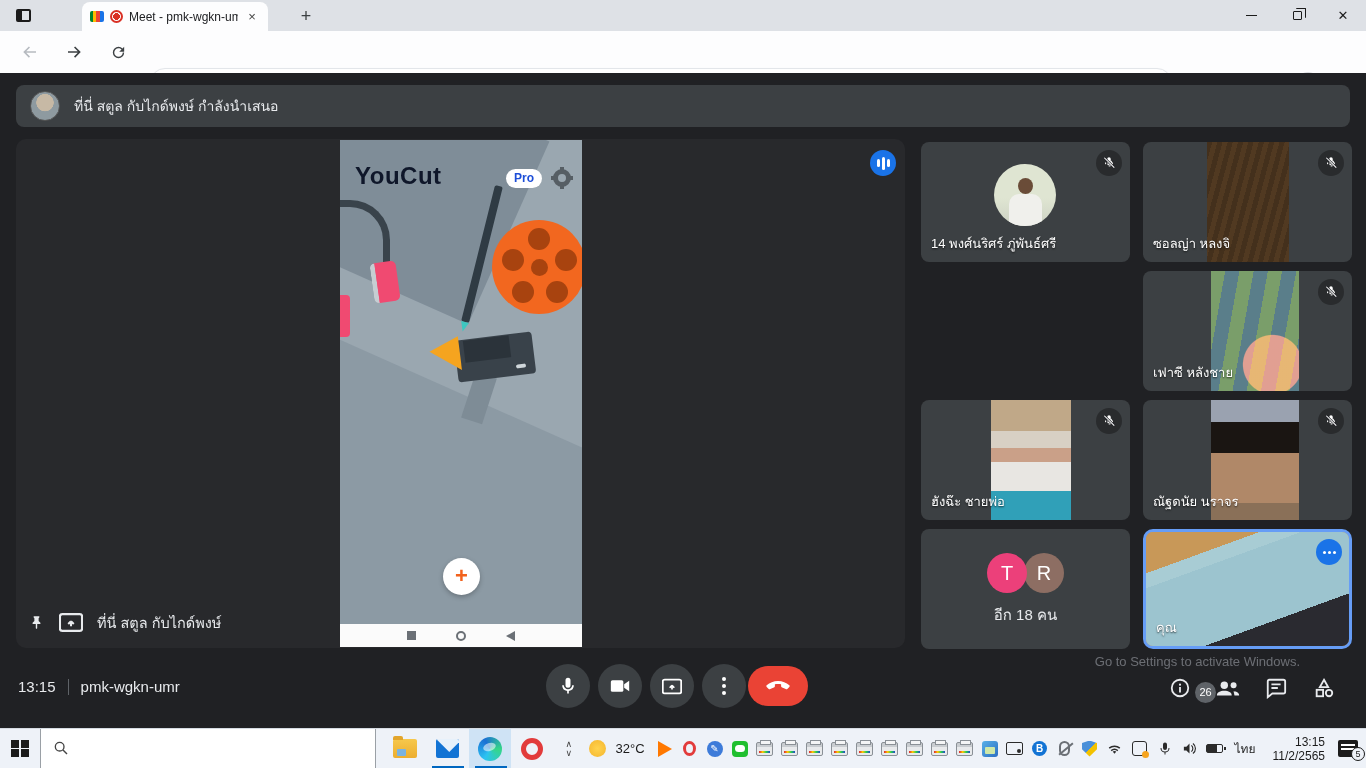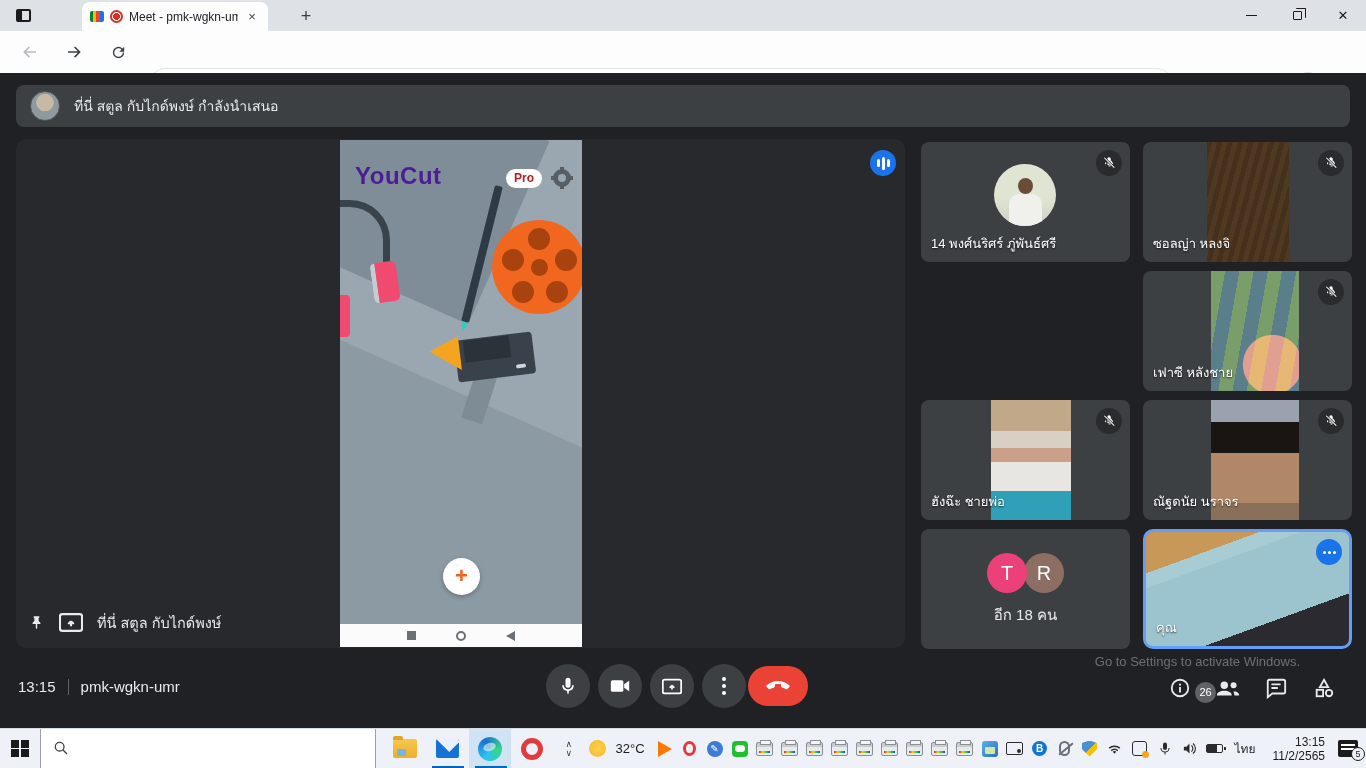--- a/index.html
+++ b/index.html
@@ -39,22 +39,22 @@
   
   .meet-page { position:absolute; left:0; top:73px; width:1366px; height:655px; background:#202124; }
   .present-banner { position:absolute; left:16px; top:12px; width:1334px; height:42px; background:#3c4043; border-radius:8px; display:flex; align-items:center; padding:0 14px; gap:14px; }
   .banner-avatar { width:30px; height:30px; border-radius:50%; background:radial-gradient(circle at 50% 38%, #c7b9a5 0 38%, #8e9aa0 40%); border:1px solid #555; }
   .banner-text { color:#e8eaed; font-size:14px; }
 
   .stage { position:absolute; left:16px; top:66px; width:889px; height:509px; background:#28292c; border-radius:10px; }
   .phone { position:absolute; left:324px; top:1px; width:242px; height:507px; background:#8c9aa4; overflow:hidden; }
   .phone-light { position:absolute; left:-30px; top:-160px; width:420px; height:420px; background:#9aa7b0; transform:rotate(24deg); }
   .phone-dark-corner { position:absolute; left:-80px; top:-60px; width:260px; height:200px; background:#7f8d98; transform:rotate(24deg); }
-  .youcut-logo { position:absolute; left:15px; top:22px; color:#4c1d95; font-size:24px; font-weight:bold; letter-spacing:.5px; }
-  .pro-badge { position:absolute; left:166px; top:29px; width:36px; height:19px; background:#fff; border-radius:10px; color:#b91c1c; font-size:12px; font-weight:bold; text-align:center; line-height:19px; }
+  .youcut-logo { position:absolute; left:15px; top:22px; color:#0f172a; font-size:24px; font-weight:bold; letter-spacing:.5px; }
+  .pro-badge { position:absolute; left:166px; top:29px; width:36px; height:19px; background:#fff; border-radius:10px; color:#1d4ed8; font-size:12px; font-weight:bold; text-align:center; line-height:19px; }
   .gear { position:absolute; left:213px; top:29px; width:18px; height:18px; border:5px solid #565e64; border-radius:50%; }
   .gear i { position:absolute; background:#565e64; width:4px; height:3px; }
   .gear i:nth-child(1){left:2px; top:-7px;} .gear i:nth-child(2){left:2px; bottom:-7px;}
   .gear i:nth-child(3){left:-7px; top:2px; width:3px; height:4px;} .gear i:nth-child(4){right:-7px; top:2px; width:3px; height:4px;}
   .pen { position:absolute; left:138px; top:44px; width:8px; height:140px; background:#2f3b44; transform:rotate(14deg); border-radius:2px; }
   .pen::after { content:""; position:absolute; left:0; bottom:-10px; border-left:4px solid transparent; border-right:4px solid transparent; border-top:10px solid #3ec6c0; }
   .reel { position:absolute; left:152px; top:80px; width:94px; height:94px; border-radius:50%; background:#f2671f; }
   .reel i { position:absolute; border-radius:50%; background:#a8430f; }
   .reel .c { width:17px; height:17px; left:39px; top:39px; }
   .reel .h1{ width:22px; height:22px; left:36px; top:8px; } .reel .h2{ width:22px; height:22px; left:63px; top:29px; }

